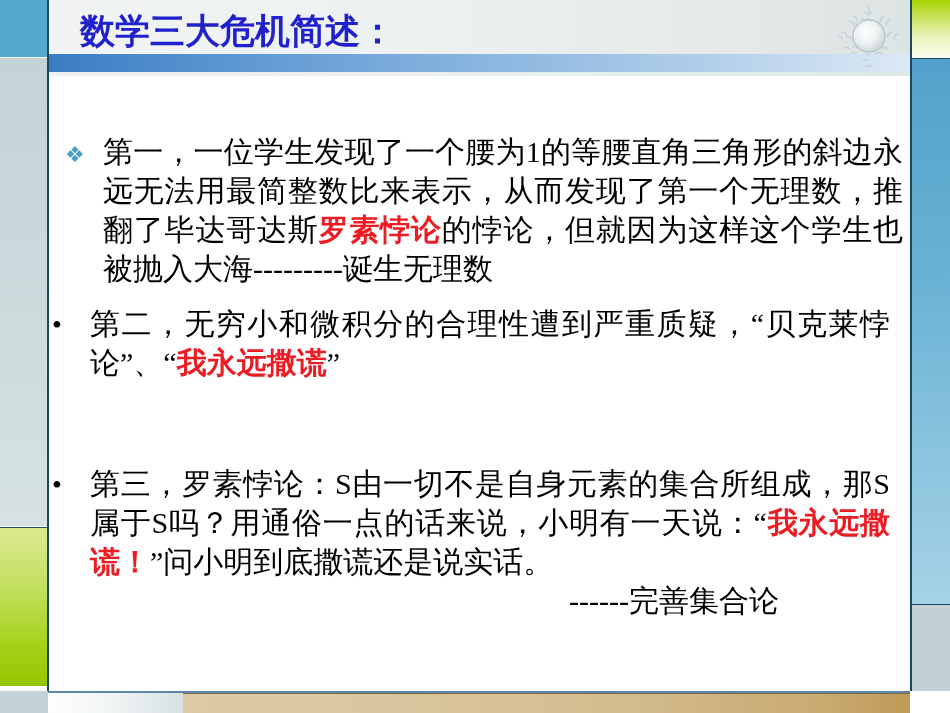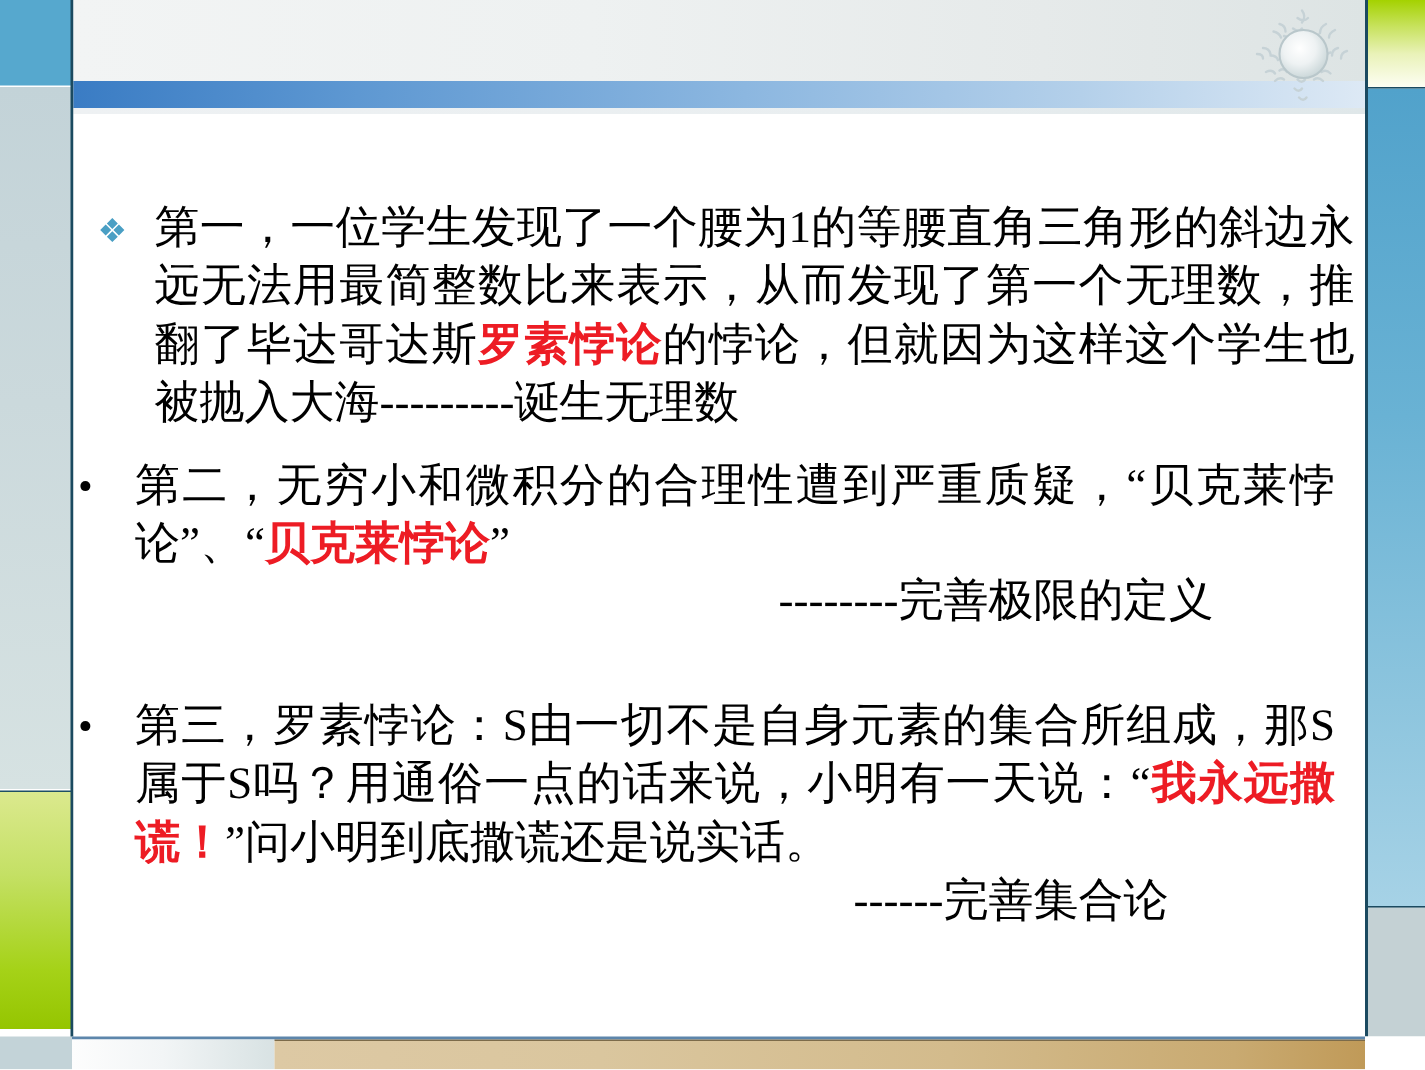--- a/index.html
+++ b/index.html
@@ -268,20 +268,21 @@
     <div class="left-band-gray"></div>
     <div class="left-band-green"></div>
     <div class="left-band-foot"></div>
     <div class="left-band-rule"></div>
   </div>
 
   <div class="header-bg"></div>
   <div class="header-bar"></div>
   <div class="header-bar-under"></div>
 
+  <div class="page-title">数学三大危机简述：</div>
 
   <div class="sun-decor">
     <svg width="74" height="70" viewBox="0 0 74 70" xmlns="http://www.w3.org/2000/svg">
       <defs>
         <radialGradient id="sunGrad" cx="42%" cy="38%" r="62%">
           <stop offset="0%" stop-color="#ffffff"></stop>
           <stop offset="55%" stop-color="#eef2f3"></stop>
           <stop offset="100%" stop-color="#ccd8da"></stop>
         </radialGradient>
       </defs>
@@ -321,23 +322,22 @@
       <span class="bullet-marker">
         <span class="bullet-diamond">❖</span>
       </span>
       <span class="para-text"><span>第一，一位学生发现了一个腰为1的等腰直角三角形的斜边永远无法用最简整数比来表示，从而发现了第一个无理数，推翻了毕达哥达斯</span><span class="red">罗素悖论</span><span>的悖论，但就因为这样这个学生也被抛入大海---------诞生无理数</span></span>
     </div>
 
     <div class="para" id="p2">
       <span class="bullet-marker">
         <span class="bullet-dot">•</span>
       </span>
-      <span class="para-text"><span>第二，无穷小和微积分的合理性遭到严重质疑，“贝克莱悖论”、“</span><span class="red">贝克莱悖论</span><span>”</span></span>
+      <span class="para-text"><span>第二，无穷小和微积分的合理性遭到严重质疑，“贝克莱悖论”、“</span><span class="red">我永远撒谎</span><span>”</span></span>
     </div>
-    <div class="attrib" id="a2">--------完善极限的定义</div>
 
     <div class="para" id="p3">
       <span class="bullet-marker">
         <span class="bullet-dot">•</span>
       </span>
       <span class="para-text"><span>第三，罗素悖论：S由一切不是自身元素的集合所组成，那S属于S吗？用通俗一点的话来说，小明有一天说：“</span><span class="red">我永远撒谎！</span><span>”问小明到底撒谎还是说实话。</span></span>
     </div>
     <div class="attrib" id="a3">------完善集合论</div>
 
   </div>

